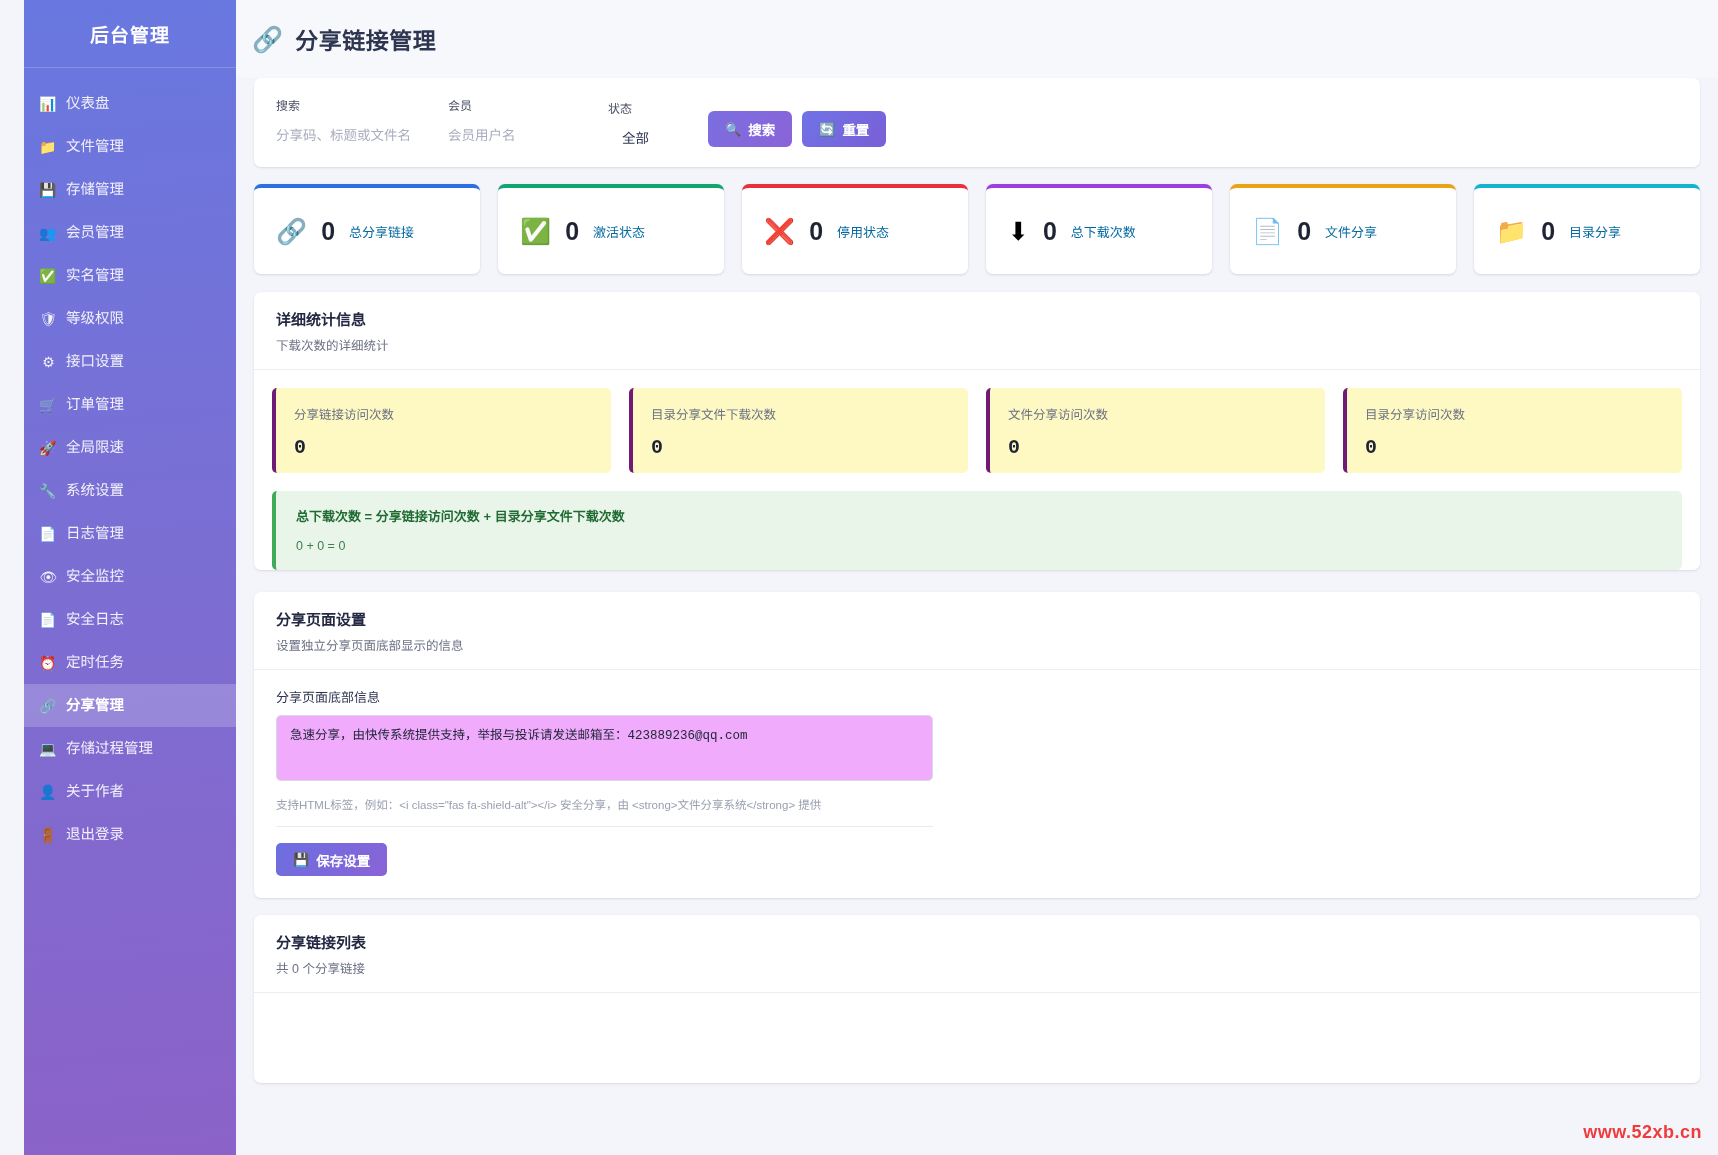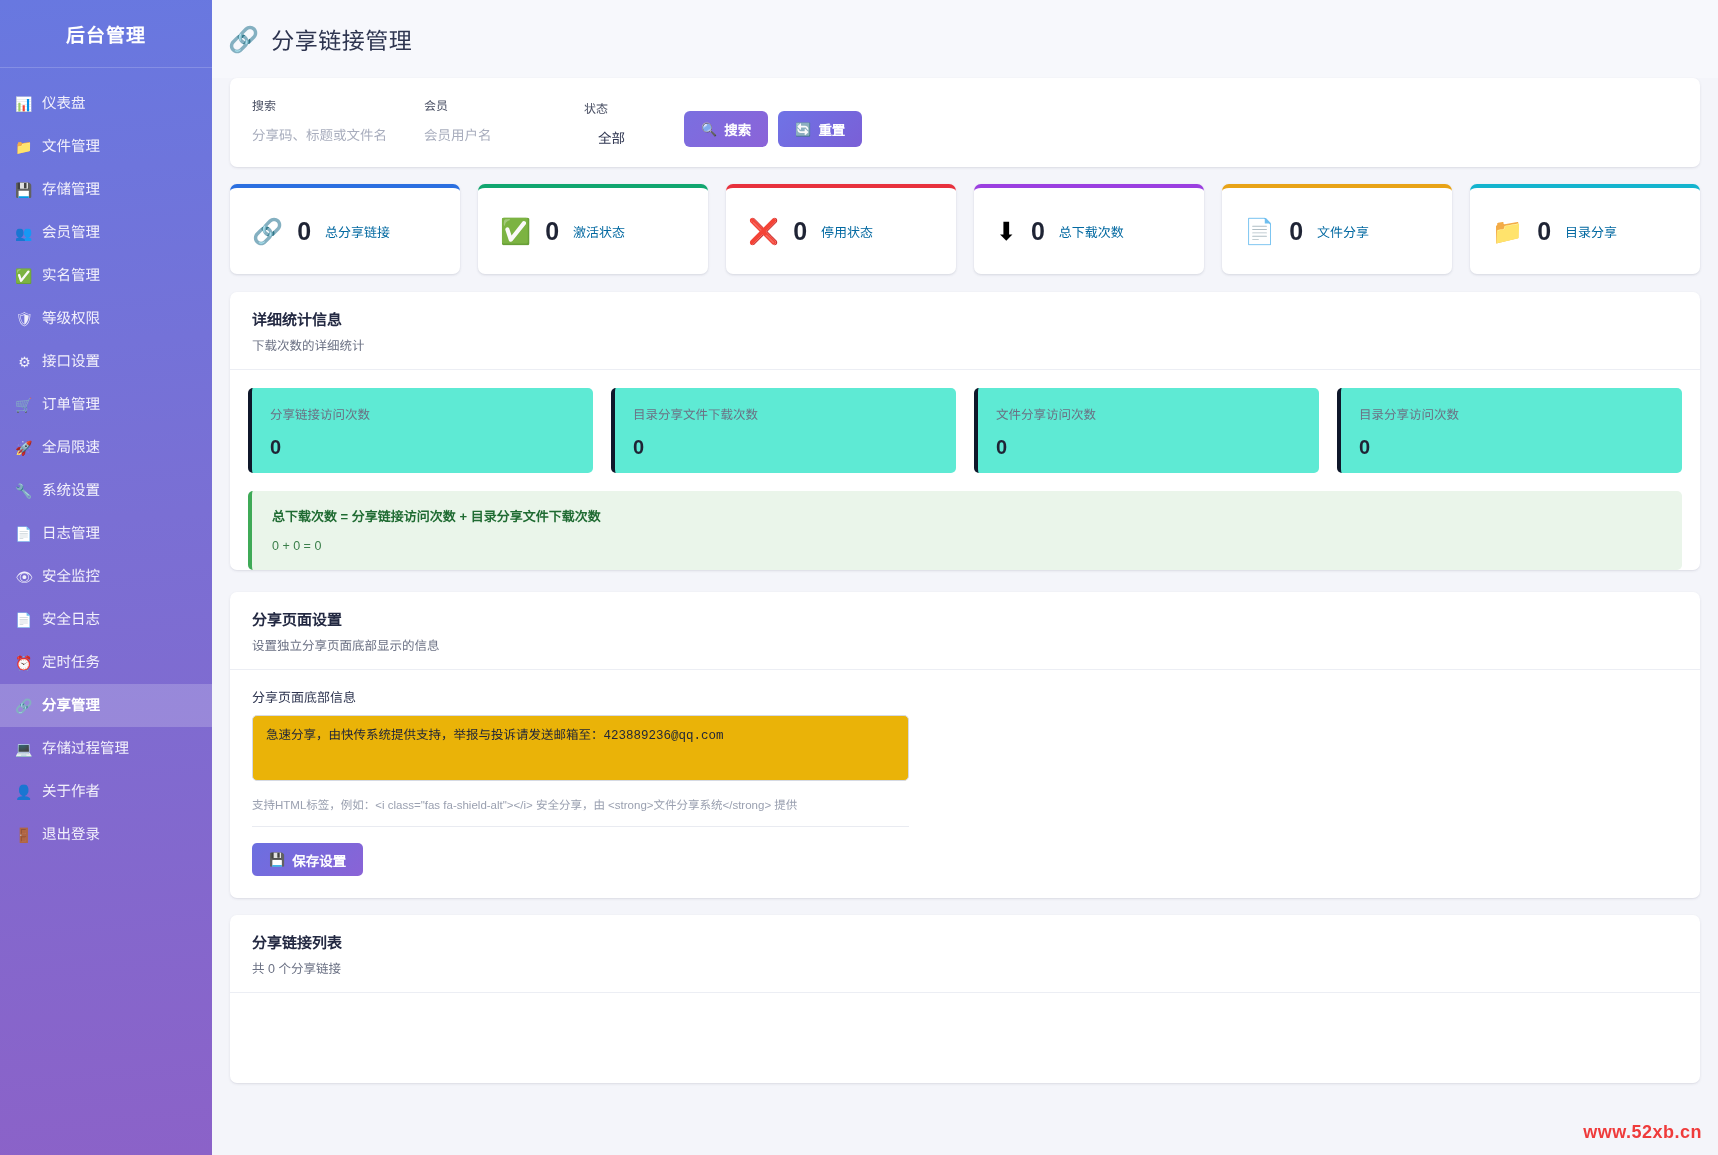--- a/index.html
+++ b/index.html
@@ -15,20 +15,21 @@
 
   
   .sidebar {
     width: 212px;
     flex: 0 0 212px;
     height: 1155px;
     background: linear-gradient(175deg, #6878e0 0%, #7a6fd4 45%, #8b62c8 100%);
     color: #fff;
     position: relative;
     overflow: hidden;
+    margin-left: 24px;
   }
   .sidebar-brand {
     height: 68px;
     display: flex;
     align-items: center;
     justify-content: center;
     font-size: 19px;
     font-weight: bold;
     letter-spacing: 1px;
     color: #ffffff;
@@ -70,21 +71,21 @@
   .page-head {
     height: 78px;
     display: flex;
     align-items: center;
     padding: 0 0 0 16px;
     background: #f7f8fc;
   }
   .page-head .ph-icon { font-size: 25px; margin-right: 12px; line-height: 1; }
   .page-head .ph-title {
     font-size: 23px;
-    font-weight: normal;
+    font-weight: bold;
     color: #2e3550;
     letter-spacing: .5px;
   }
 
   .card {
     background: #fff;
     border-radius: 7px;
     box-shadow: 0 1px 3px rgba(40,45,80,.09), 0 1px 1px rgba(40,45,80,.04);
     margin: 0 18px 17px 18px;
   }
@@ -139,25 +140,26 @@
   
   .panel-head { padding: 16px 22px 15px 22px; border-bottom: 1px solid #eceef4; }
   .panel-title { font-size: 15px; font-weight: bold; color: #232942; }
   .panel-sub { font-size: 12.5px; color: #6b7184; margin-top: 6px; }
 
   .detail-grid {
     display: flex; gap: 18px; padding: 18px 18px 0 18px;
   }
   .detail-box {
     flex: 1 1 0;
-    background: #5eead4;
-    border-left: 4px solid #0f172a;
+    background: #fef9c3;
+    border-left: 4px solid #701a75;
     border-radius: 5px;
     padding: 16px 18px 18px 18px;
     height: 85px;
+    font-family: Liberation Mono, monospace;
   }
   .detail-lbl { font-size: 12.5px; color: #6b7184; }
   .detail-val { font-size: 20px; font-weight: bold; color: #1f2435; margin-top: 13px; }
 
   .formula {
     margin: 18px 18px 22px 18px;
     background: #eaf5ea;
     border-left: 4px solid #3faa57;
     border-radius: 5px;
     padding: 15px 31px 17px 20px;
@@ -171,21 +173,21 @@
   .textarea {
     width: 657px; height: 66px;
     border: 1px solid #d6dae3;
     border-radius: 5px;
     padding: 11px 13px;
     font-size: 12.5px;
     color: #222738;
     font-family: "Liberation Mono", "DejaVu Sans Mono", monospace;
     resize: none; outline: none;
     line-height: 1.5;
-    background: #eab308;
+    background: #f0abfc;
   }
   .hint { font-size: 11.5px; color: #9aa0b0; margin-top: 11px; }
   .divider { border-top: 1px solid #e9ebf1; width: 657px; margin: 14px 0 16px 0; }
   .btn-save {
     background: linear-gradient(135deg,#6b6fe0 0%,#8a63d6 100%);
     height: 33px; border-radius: 5px;
   }
 
   
   .list-card { margin-bottom: 0; }

